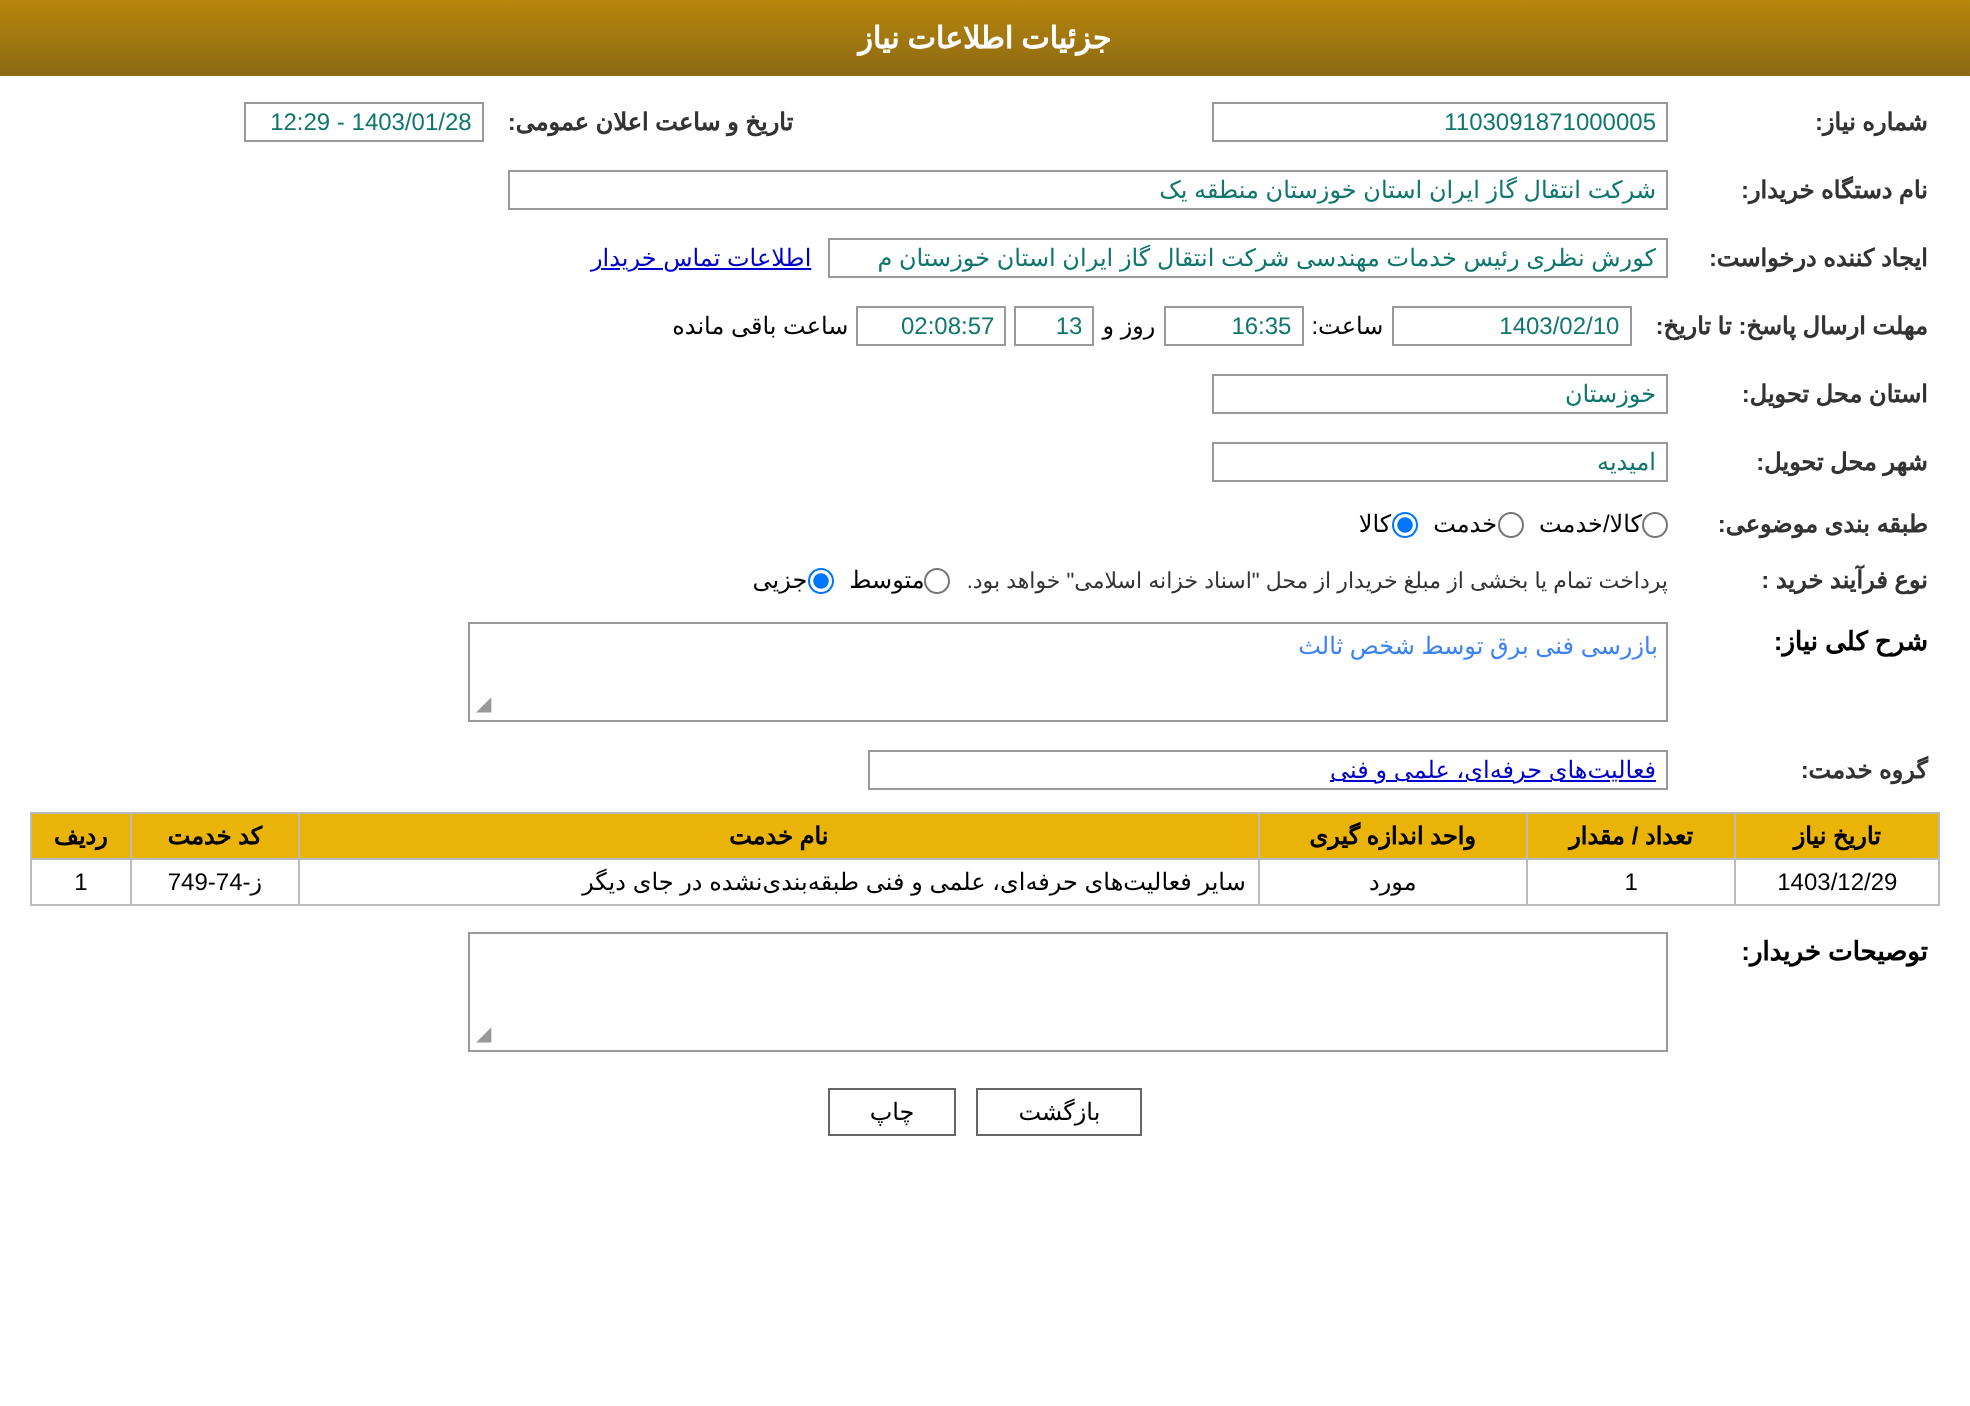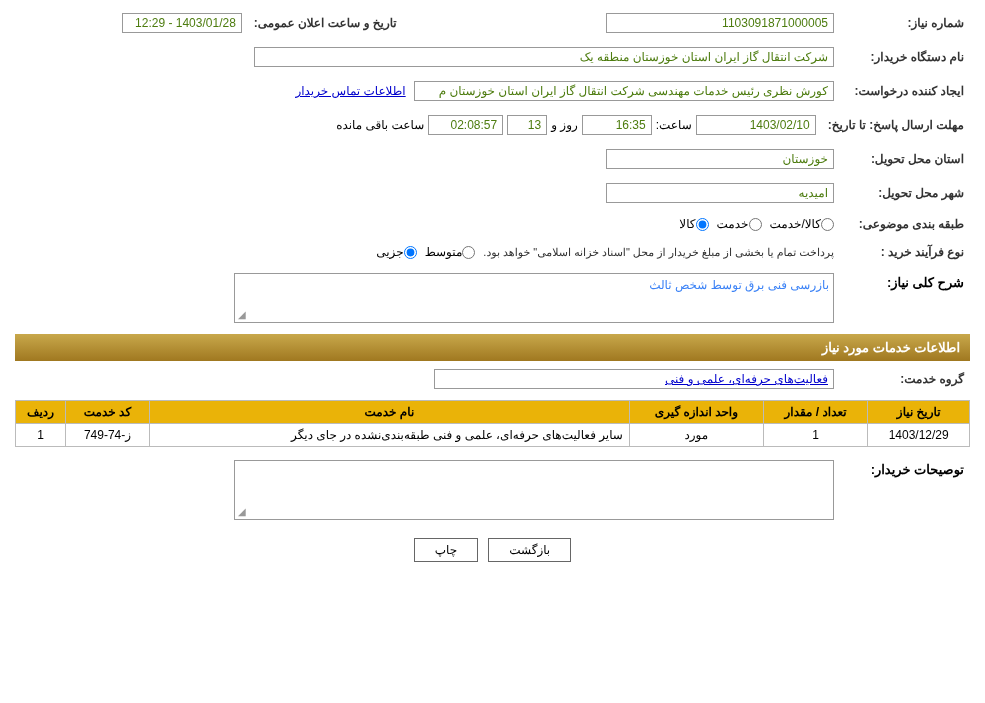--- a/index.html
+++ b/index.html
@@ -46,21 +46,21 @@
     .value-cell {
       text-align: right;
     }
     .input-box {
       border: 1px solid #999;
       background: #fff;
       padding: 2px 5px;
       font-size: 12px;
       font-family: Tahoma, Arial, sans-serif;
       direction: rtl;
-      color: #4d7c0f;
+      color: #0f766e;
     }
     .input-medium { width: 228px; }
     .input-small { width: 120px; }
     .row-flex {
       display: flex;
       align-items: center;
       gap: 4px;
       direction: rtl;
     }
     .blue-link { color: #0000cc; text-decoration: underline; cursor: pointer; }
@@ -147,20 +147,23 @@
       cursor: pointer;
     }
     .main-content-area {
       position: relative;
     }
   </style>
 </head>
 <body>
 
 <div class="page-wrapper">
+  <div class="header-bar">
+    <span>جزئیات اطلاعات نیاز</span>
+  </div>
 
   <div class="content main-content-area">
 
     <table class="info-table">
       <tbody>
           <tr>
         <td class="label-cell">شماره نیاز:</td>
         <td class="value-cell">
           <span class="input-box input-medium" style="display:inline-block;">1103091871000005</span>
         </td>
@@ -288,21 +291,20 @@
         <td>
           <div class="sharh-box">
             <span class="sharh-text">بازرسی فنی برق توسط شخص ثالث</span>
             <span class="resize-handle">◢</span>
           </div>
         </td>
       </tr>
     </tbody>
       </table>
 
-    <div class="divider-section">اطلاعات خدمات مورد نیاز</div>
 
     <table class="info-table">
       <tbody>
           <tr>
         <td class="label-cell">گروه خدمت:</td>
         <td class="value-cell">
           <span class="input-box blue-link" style="display:inline-block; width:400px;">فعالیت‌های حرفه‌ای، علمی و فنی</span>
         </td>
       </tr>
     </tbody>

